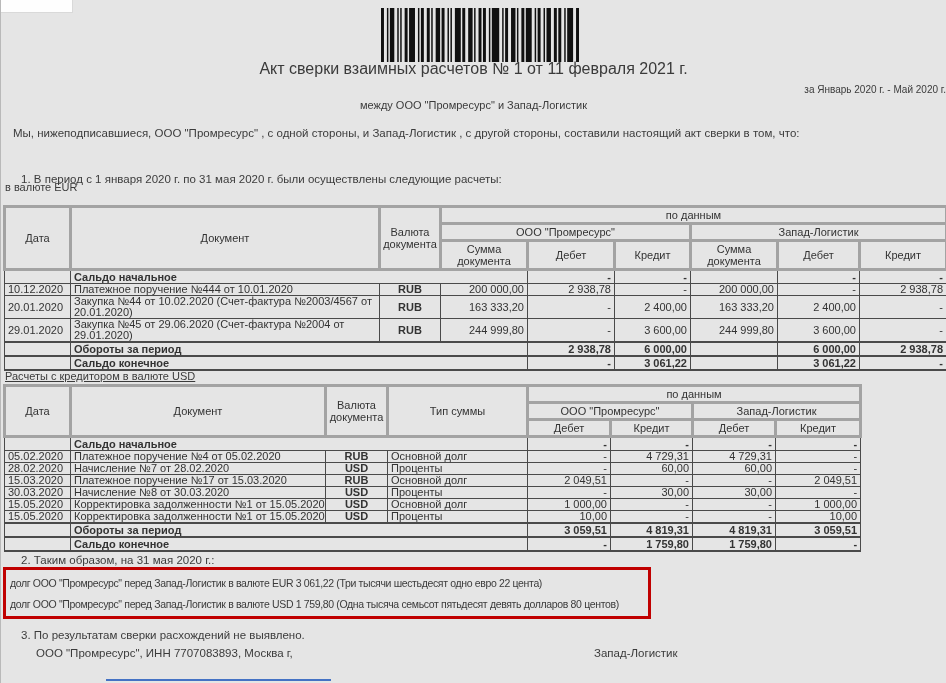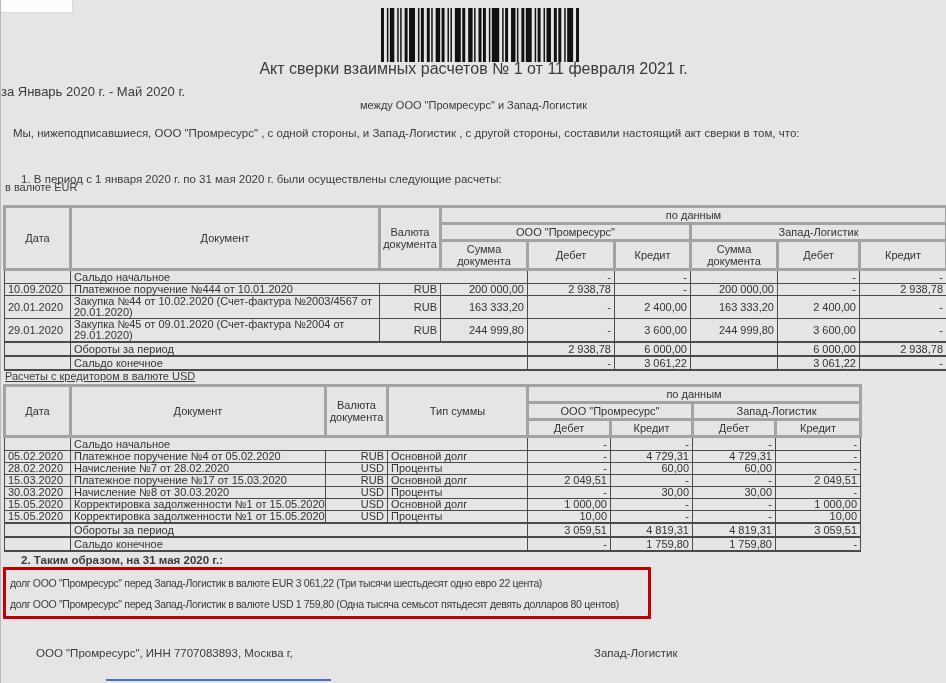--- a/index.html
+++ b/index.html
@@ -6,41 +6,41 @@
   .page{
     position:relative;width:946px;height:683px;background:#e5e5e5;overflow:hidden;
     font-family:"Liberation Sans","DejaVu Sans",sans-serif;color:#3b3b3b;
     border-left:1px solid #b9b9b9;box-sizing:border-box;
   }
   .corner-artifact{position:absolute;top:0;left:0;width:71px;height:12px;
     border-right:1px solid #d9d9d9;border-bottom:1px solid #d9d9d9;background:#fefefe;}
   .barcode{position:absolute;top:8px;left:380px;width:198px;height:54px;}
   .barcode svg{width:100%;height:100%;display:block;}
   .doc-title{position:absolute;top:60px;left:0;width:100%;text-align:center;font-size:16px;color:#3a3a3a;}
-  .doc-sub1{position:absolute;top:84px;left:0;width:100%;text-align:left;font-size:13px;}
+  .doc-sub1{position:absolute;top:84px;left:0;width:100%;text-align:right;font-size:10px;}
   .doc-sub2{position:absolute;top:99px;left:0;width:100%;text-align:center;font-size:11px;}
   .para{position:absolute;font-size:11.5px;white-space:nowrap;}
   .p-intro{top:127px;left:12px;}
   .p-item1{top:173px;left:20px;}
   .sec-label{position:absolute;font-size:11px;}
   .sec-eur{top:181px;left:4px;}
   .sec-usd{top:370px;left:4px;text-decoration:underline;}
   table{border-collapse:collapse;table-layout:fixed;font-size:11px;color:#333;
     border:1px solid #4a4a4a;border-bottom:2px solid #4a4a4a;}
   .tbl1{position:absolute;top:205px;left:2px;width:942px;}
   .tbl2{position:absolute;top:384px;left:2px;width:856px;}
   th{border:3px solid #a3a3a3;font-weight:normal;text-align:center;vertical-align:middle;
     padding:1px 1px;line-height:12px;overflow:hidden;}
   td{border:1px solid #4a4a4a;padding:0 3px;line-height:11px;vertical-align:middle;overflow:hidden;}
   td.num{text-align:right;}
-  td.c-cur{text-align:right;}
+  td.c-cur{text-align:center;font-weight:bold;}
   td.c-date,td.c-doc,td.c-type,td.c-label{text-align:left;}
   .tbl2 td.c-doc{white-space:nowrap;}
-  tr.sum-row td{font-weight:normal;border-top:2px solid #4a4a4a;line-height:12px;}
-  .p-item2{top:554px;left:20px;font-weight:bold;}
+  tr.sum-row td{font-weight:bold;border-top:2px solid #4a4a4a;line-height:12px;}
+  .p-item2{top:554px;left:20px;}
   .p-item3{top:629px;left:20px;}
   .highlight-box{position:absolute;top:567px;left:2px;width:648px;height:52px;box-sizing:border-box;
     border:3px solid #c00000;display:flex;flex-direction:column;justify-content:space-around;
     padding:2px 0 2px 4px;}
   .highlight-box .debt-line{font-size:10.5px;letter-spacing:-0.35px;white-space:nowrap;}
   .footer-left{position:absolute;top:647px;left:35px;width:376px;font-size:11.5px;text-align:left;}
   .footer-left .addr{ text-align:center;margin-top:2px;}
   .footer-right{position:absolute;top:647px;left:593px;font-size:11.5px;}
   .address-underline{position:absolute;top:679px;left:105px;width:225px;height:2px;background:#4472c4;}
 </style>
@@ -138,21 +138,21 @@
         <tr class="sum-row">
           <td class="c-date"></td>
           <td class="c-label" colspan="3">Сальдо начальное</td>
           <td class="num">-</td>
           <td class="num">-</td>
           <td class="num"></td>
           <td class="num">-</td>
           <td class="num">-</td>
         </tr>
         <tr>
-          <td class="c-date">10.09.2020</td>
+          <td class="c-date">10.12.2020</td>
           <td class="c-doc">Платежное поручение №444 от 10.01.2020</td>
           <td class="c-cur">RUB</td>
           <td class="num">200 000,00</td>
           <td class="num">2 938,78</td>
           <td class="num">-</td>
           <td class="num">200 000,00</td>
           <td class="num">-</td>
           <td class="num">2 938,78</td>
         </tr>
         <tr>
@@ -161,21 +161,21 @@
           <td class="c-cur">RUB</td>
           <td class="num">163 333,20</td>
           <td class="num">-</td>
           <td class="num">2 400,00</td>
           <td class="num">163 333,20</td>
           <td class="num">2 400,00</td>
           <td class="num">-</td>
         </tr>
         <tr>
           <td class="c-date">29.01.2020</td>
-          <td class="c-doc">Закупка №45 от 09.01.2020 (Счет-фактура №2004 от 29.01.2020)</td>
+          <td class="c-doc">Закупка №45 от 29.06.2020 (Счет-фактура №2004 от 29.01.2020)</td>
           <td class="c-cur">RUB</td>
           <td class="num">244 999,80</td>
           <td class="num">-</td>
           <td class="num">3 600,00</td>
           <td class="num">244 999,80</td>
           <td class="num">3 600,00</td>
           <td class="num">-</td>
         </tr>
         <tr class="sum-row">
           <td class="c-date"></td>
@@ -318,19 +318,20 @@
       </tbody>
   </table>
 
   <div class="para p-item2">2. Таким образом, на 31 мая 2020 г.:</div>
 
   <div class="highlight-box" style="border-color: rgb(192, 0, 0);">
     <div class="debt-line">долг ООО "Промресурс" перед Запад-Логистик в валюте EUR 3 061,22 (Три тысячи шестьдесят одно евро 22 цента)</div>
     <div class="debt-line">долг ООО "Промресурс" перед Запад-Логистик в валюте USD 1 759,80 (Одна тысяча семьсот пятьдесят девять долларов 80 центов)</div>
   </div>
 
+  <div class="para p-item3">3. По результатам сверки расхождений не выявлено.</div>
 
   <div class="footer-left">
     <div>ООО "Промресурс", ИНН 7707083893, Москва г,</div>
   </div>
   <div class="footer-right">Запад-Логистик</div>
   <div class="address-underline" style="background: rgb(68, 114, 196);"></div>
 </div>
 
 </body></html>

